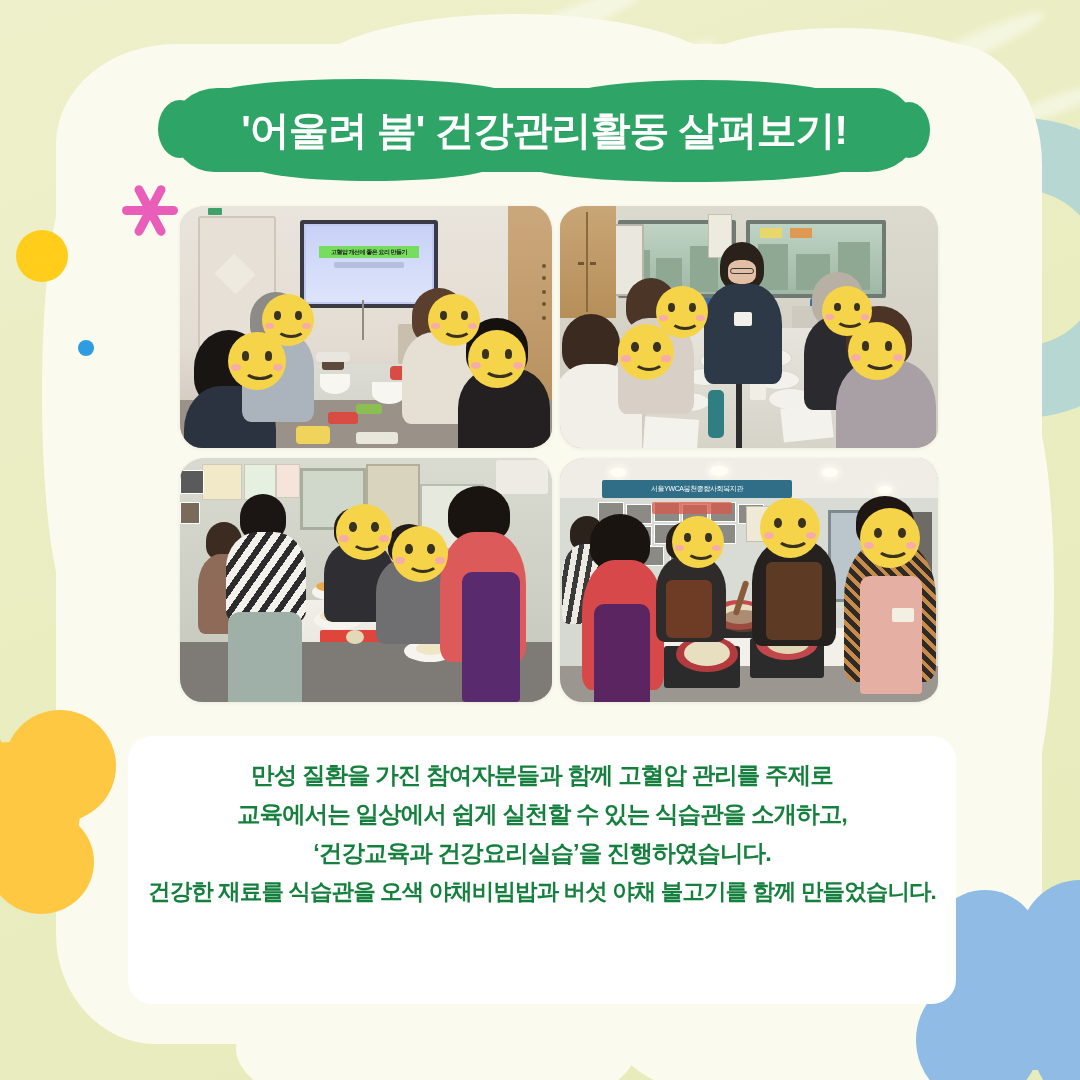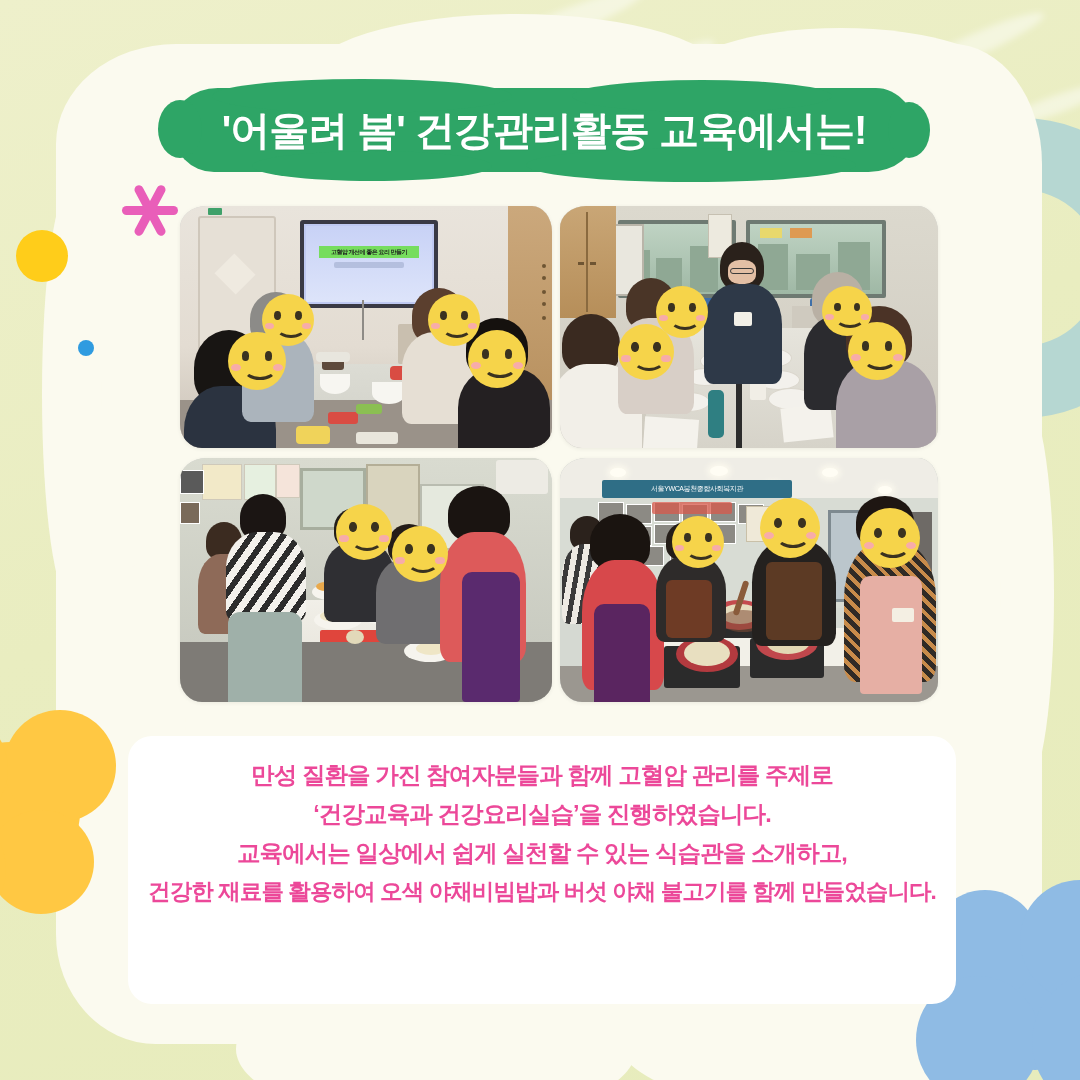--- a/index.html
+++ b/index.html
@@ -188,21 +188,21 @@
   .s4-counter{position:absolute;left:56px;top:170px;width:270px;height:74px;background:#F2F0E8;}
   .s4-stove{position:absolute;background:#2B2B2B;border-radius:3px;}
   .s4-pan{position:absolute;border-radius:50%;}
   .s4-floor{position:absolute;left:0;bottom:0;width:100%;height:36px;background:#9B9790;}
 
   
   .textcard{position:absolute;left:128px;top:736px;width:828px;height:268px;
     background:#FFFFFF;border-radius:24px;}
   .textlines{position:absolute;inset:0;padding:22px 10px 0;box-sizing:border-box;
     display:flex;flex-direction:column;align-items:center;gap:5px;}
-  .tline{font-size:23.5px;line-height:34px;color:#ec4899;font-weight:600;
+  .tline{font-size:23.5px;line-height:34px;color:#15803d;font-weight:600;
     letter-spacing:-.9px;white-space:nowrap;}
   .tline.hl{color:#FA6380;}
 </style>
 </head>
 <body>
 
 <div id="stage">
 
   <div class="bg-base"></div>
   <div class="bg-grad"></div>
@@ -247,21 +247,21 @@
       <i></i>
       <i></i>
   </div>
 
   <div class="banner-wrap">
     <div class="banner-bg"></div>
     <span class="banner-lobe bl1"></span>
     <span class="banner-lobe bl2"></span>
     <span class="banner-lobe bl3"></span>
     <span class="banner-lobe bl4"></span>
-    <div class="banner-title">'어울려 봄' 건강관리활동 교육에서는!</div>
+    <div class="banner-title">'어울려 봄' 건강관리활동 살펴보기!</div>
   </div>
 
   <div class="photos">
 
     <div class="photo p1">
       <div class="scene">
         <div class="s1-wall"></div>
         <div class="s1-exit"></div>
         <div class="s1-door">
             <i></i>
@@ -619,19 +619,19 @@
             <span class="cheek r"></span>
         </div>
       </div>
     </div>
 
   </div>
 
   <div class="textcard">
     <div class="textlines">
       <div class="tline">만성 질환을 가진 참여자분들과 함께 고혈압 관리를 주제로</div>
+      <div class="tline">교육에서는 일상에서 쉽게 실천할 수 있는 식습관을 소개하고,</div>
       <div class="tline">‘건강교육과 건강요리실습’을 진행하였습니다.</div>
-      <div class="tline">교육에서는 일상에서 쉽게 실천할 수 있는 식습관을 소개하고,</div>
-      <div class="tline" style="font-size: 22.5px;">건강한 재료를 활용하여 오색 야채비빔밥과 버섯 야채 불고기를 함께 만들었습니다.</div>
+      <div class="tline" style="font-size: 22.5px;">건강한 재료를 식습관을 오색 야채비빔밥과 버섯 야채 불고기를 함께 만들었습니다.</div>
     </div>
   </div>
 
 </div>
 
 </body></html>

